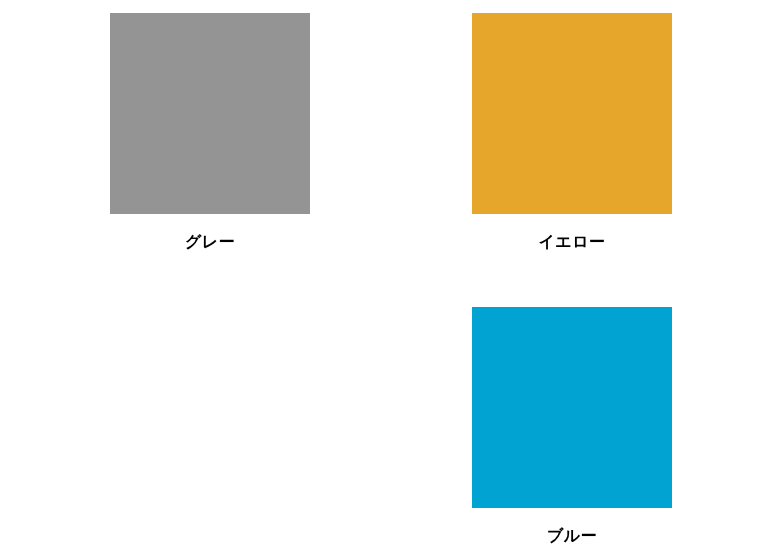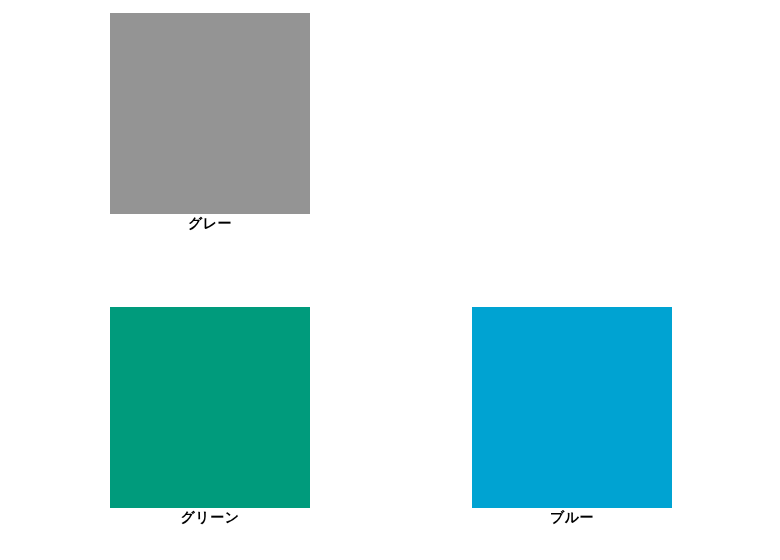--- a/index.html
+++ b/index.html
@@ -38,43 +38,43 @@
   .swatch-chip {
     width: 200px;
     height: 201px;
     display: block;
   }
 
   .swatch-label {
     display: block;
     width: 200px;
     text-align: center;
-    font-size: 14px;
+    font-size: 16px;
     font-weight: bold;
     color: #000000;
     line-height: 1;
     letter-spacing: 0.5px;
-    margin-top: 2px;
+    margin-top: 20px;
     white-space: nowrap;
   }
 </style>
 </head>
 <body style="background-color: rgb(255, 255, 255);">
 
 <div id="swatch-grid">
 
   <div class="swatch-cell col-left row-top">
     <div class="swatch-chip" style="background-color: rgb(148, 148, 148);"></div>
     <span class="swatch-label" style="color: rgb(0, 0, 0);">グレー</span>
   </div>
 
+  <div class="swatch-cell col-right row-top">
+    <div class="swatch-chip" style="background-color: rgb(229, 166, 43);"></div>
+    <span class="swatch-label" style="color: rgb(0, 0, 0);">イエロー</span>
+  </div>
 
-  <div class="swatch-cell col-left row-bottom">
-    <div class="swatch-chip" style="background-color: rgb(0, 155, 124);"></div>
-    <span class="swatch-label" style="color: rgb(0, 0, 0);">グリーン</span>
-  </div>
 
   <div class="swatch-cell col-right row-bottom">
     <div class="swatch-chip" style="background-color: rgb(0, 163, 210);"></div>
     <span class="swatch-label" style="color: rgb(0, 0, 0); text-align: center;">ブルー</span>
   </div>
 
 </div>
 
 </body></html>

